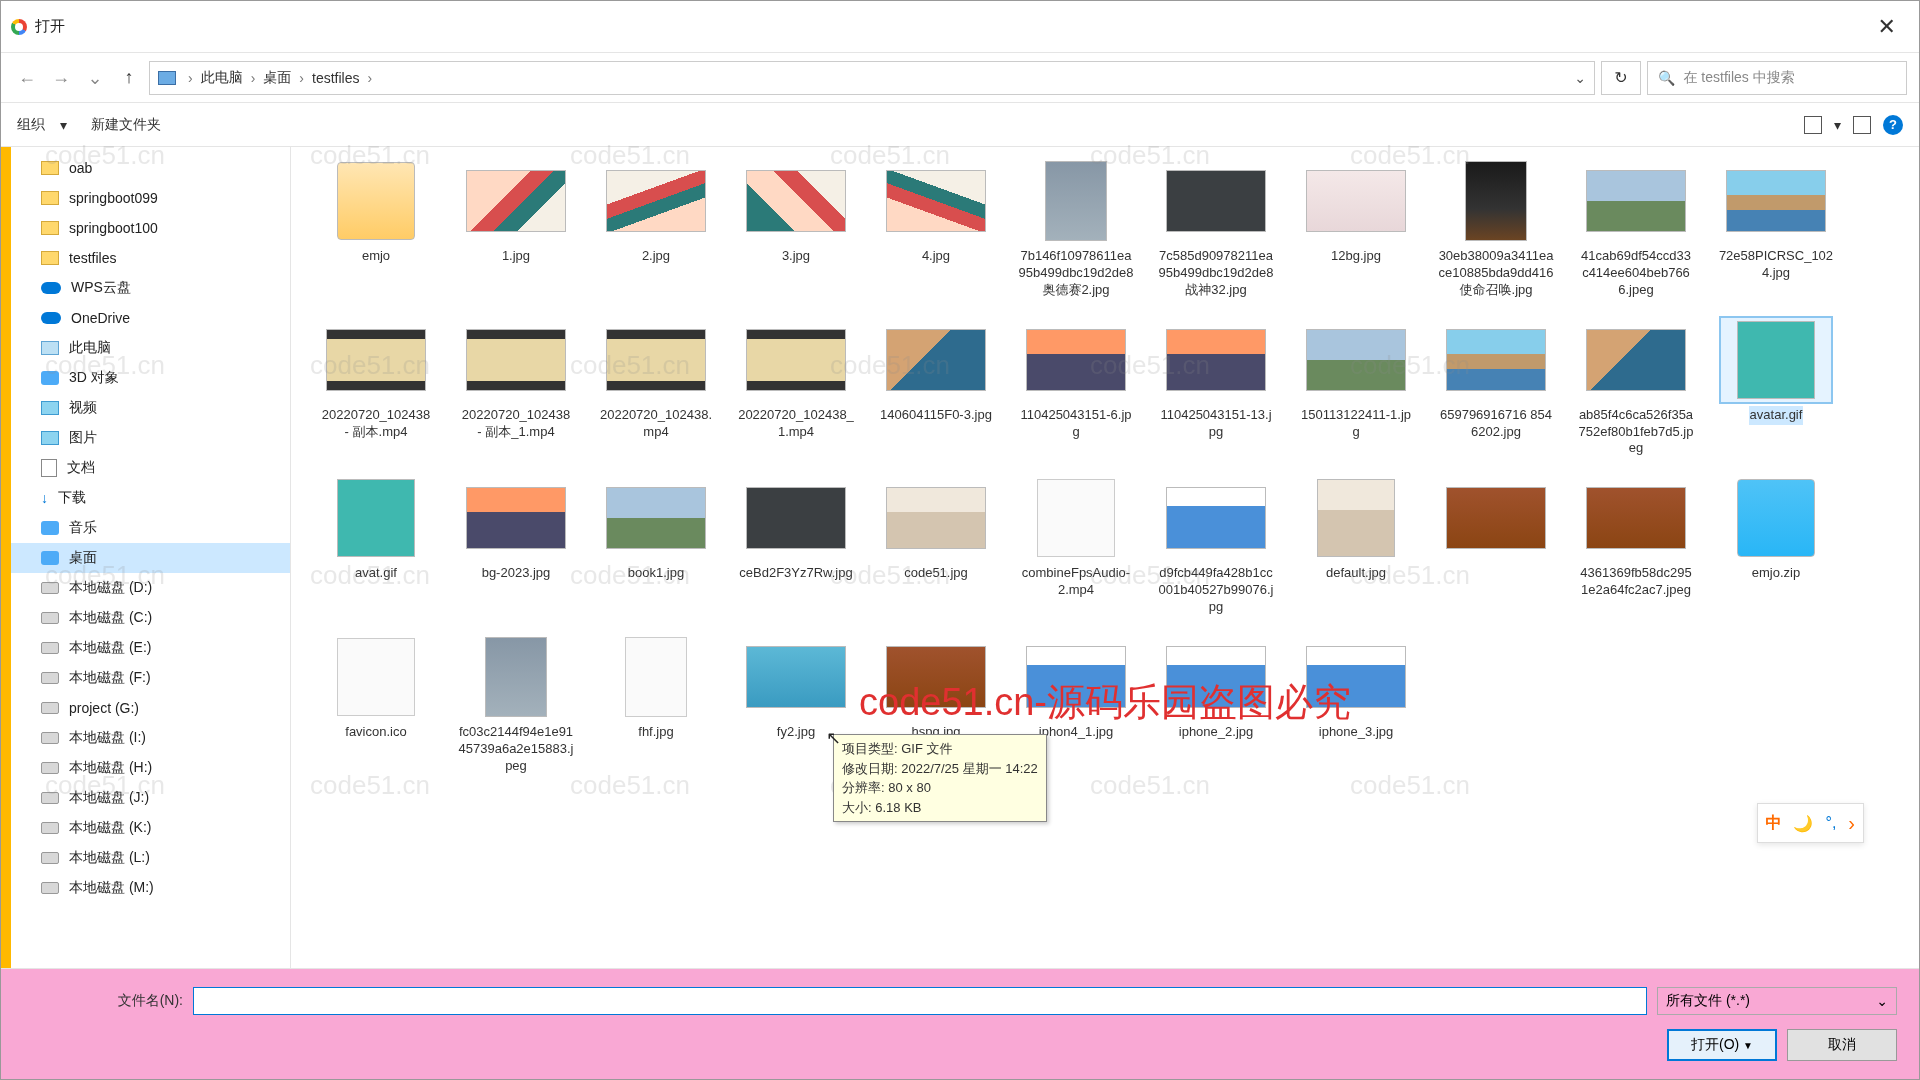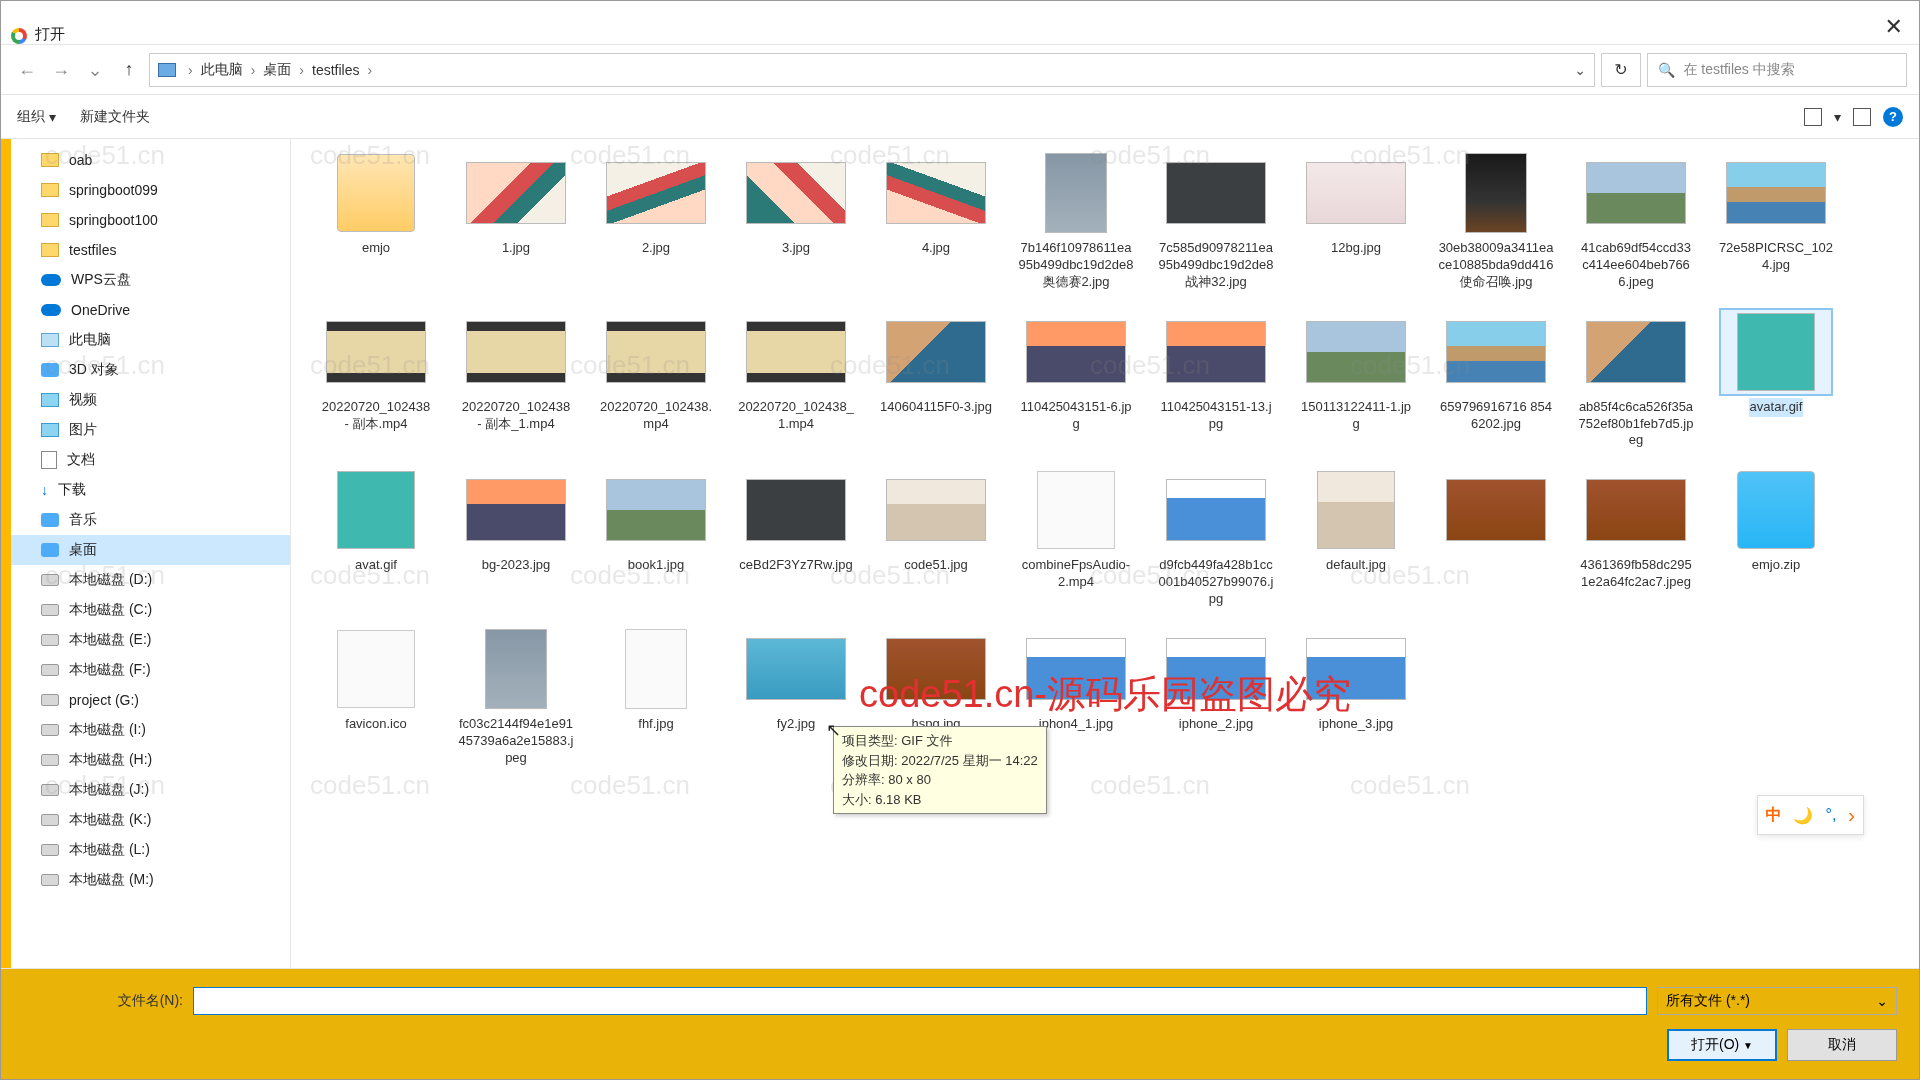--- a/index.html
+++ b/index.html
@@ -1,33 +1,33 @@
 <!DOCTYPE html>
 <html><head>
 <meta charset="utf-8">
 <style>
 * { margin:0; padding:0; box-sizing:border-box; font-family:"Microsoft YaHei","Segoe UI",sans-serif; }
 body { background:#fff; width:1920px; height:1080px; overflow:hidden; position:relative; }
 .window { width:1920px; height:1080px; border:1px solid #999; display:flex; flex-direction:column; background:#fff; }
-.titlebar { height:44px; display:flex; align-items:flex-end; padding:0 0 0 10px; border-bottom:1px solid #e5e5e5; }
+.titlebar { height:52px; display:flex; align-items:center; padding:0 7px 0 10px; border-bottom:1px solid #e5e5e5; }
 .titlebar .chrome-icon { width:16px; height:16px; border-radius:50%; background:conic-gradient(#ea4335 0 120deg,#4285f4 120deg 180deg,#34a853 180deg 300deg,#fbbc05 300deg 360deg); margin-right:8px; position:relative; }
 .titlebar .chrome-icon::after{content:"";position:absolute;inset:4px;background:#fff;border-radius:50%}
 .titlebar .title { font-size:15px; color:#222; }
 .titlebar .close-btn { margin-left:auto; font-size:22px; color:#333; padding:4px 16px; cursor:pointer; }
 .navbar { height:50px; display:flex; align-items:center; padding:0 12px; border-bottom:1px solid #e5e5e5; gap:6px; }
 .nav-arrow { width:28px; height:28px; display:flex; align-items:center; justify-content:center; color:#888; font-size:18px; }
 .nav-arrow.enabled{color:#333}
 .crumbs { flex:1; height:34px; border:1px solid #ccc; display:flex; align-items:center; padding:0 8px; gap:4px; font-size:14px; color:#333; }
 .crumbs .pc-icon{width:18px;height:14px;background:#6cace4;border:1px solid #3b6ea5;margin-right:4px}
 .crumbs .sep{color:#777;margin:0 4px}
 .crumbs .dd{margin-left:auto;color:#555}
 .refresh-btn{width:40px;height:34px;border:1px solid #ccc;display:flex;align-items:center;justify-content:center;color:#333;font-size:16px}
 .search-box{width:260px;height:34px;border:1px solid #ccc;display:flex;align-items:center;padding:0 10px;color:#888;gap:8px;font-size:14px}
 .toolbar{height:44px;display:flex;align-items:center;padding:0 16px;gap:24px;border-bottom:1px solid #e5e5e5;font-size:14px;color:#333}
-.toolbar .tb-item{display:flex;align-items:center;gap:4px}
+.toolbar .tb-item{display:flex;align-items:center;gap:15px}
 .toolbar .right{margin-left:auto;display:flex;gap:12px;align-items:center}
 .toolbar .vicon{width:18px;height:18px;border:1px solid #555}
 .toolbar .help{width:20px;height:20px;border-radius:50%;background:#0078d7;color:#fff;display:flex;align-items:center;justify-content:center;font-size:13px;font-weight:bold}
 .body-row{flex:1;display:flex;min-height:0}
 .sidebar{width:290px;border-right:1px solid #e5e5e5;overflow:auto;padding:6px 0;font-size:14px;background:#fff;border-left:10px solid #ffb900}
 .sb-item{height:30px;display:flex;align-items:center;padding-left:30px;gap:10px;color:#222;white-space:nowrap}
 .sb-item.sel{background:#cce8ff}
 .sb-item .folder-ico{width:18px;height:14px;background:#ffd86c;border:1px solid #d5a93a}
 .sb-item .disk-ico{width:18px;height:12px;background:#d8d8d8;border:1px solid #999;border-radius:2px}
 .sb-item .blue-ico{width:18px;height:14px;background:#4dabf7;border-radius:3px}
@@ -66,21 +66,21 @@
 .bg-anime{background:linear-gradient(#f0e8dc 40%,#d4c5b0 40%)}
 .bg-phone{background:linear-gradient(#fff 30%,#4a90d9 30%)}
 .bg-folder{background:linear-gradient(#ffe6b3,#ffcc66);border-radius:4px}
 .bg-food{background:linear-gradient(#a0522d,#8b4513)}
 .bg-zip{background:linear-gradient(#4fc3f7,#29b6f6);border-radius:4px}
 .bg-covid{background:linear-gradient(#5cb8d6,#3a9bc1)}
 .tooltip{position:absolute;left:542px;top:587px;background:#ffffe1;border:1px solid #888;padding:4px 8px;font-size:13px;color:#333;z-index:10;line-height:1.5;box-shadow:2px 2px 4px rgba(0,0,0,0.2)}
 .ime-bar{position:absolute;right:55px;top:656px;background:#fff;border:1px solid #ddd;height:40px;display:flex;align-items:center;padding:0 8px;gap:12px;font-size:16px;z-index:5;box-shadow:0 2px 6px rgba(0,0,0,0.1)}
 .ime-bar .zh{color:#ff6b00;font-weight:bold}
 .ime-bar .arr{color:#ff6b00;font-size:20px}
-.bottom{border-top:1px solid #e5e5e5;padding:18px 22px;display:flex;flex-direction:column;gap:14px;background:#eab308}
+.bottom{border-top:1px solid #e5e5e5;padding:18px 22px;display:flex;flex-direction:column;gap:14px;background:#f9a8d4}
 .fname-row{display:flex;align-items:center;gap:10px}
 .fname-label{font-size:14px;color:#333;min-width:80px;text-align:right;margin-left:80px}
 .fname-input{flex:1;height:28px;border:1px solid #0078d7;padding:0 6px;font-size:14px}
 .filetype{width:240px;height:28px;border:1px solid #aaa;padding:0 8px;font-size:14px;display:flex;align-items:center;justify-content:space-between}
 .btn-row{display:flex;gap:10px;justify-content:flex-end}
 .btn{width:110px;height:32px;border:1px solid #999;background:#e1e1e1;font-size:14px;display:flex;align-items:center;justify-content:center;cursor:pointer}
 .btn.primary{border:2px solid #0078d7;background:#e5f1fb}
 .red-wm{position:absolute;left:50%;top:530px;transform:translateX(-50%);font-size:38px;color:#e03030;font-weight:500;z-index:4;pointer-events:none;white-space:nowrap}
 .cursor{position:absolute;left:535px;top:580px;font-size:18px;z-index:11;pointer-events:none;color:#222}
 </style>

